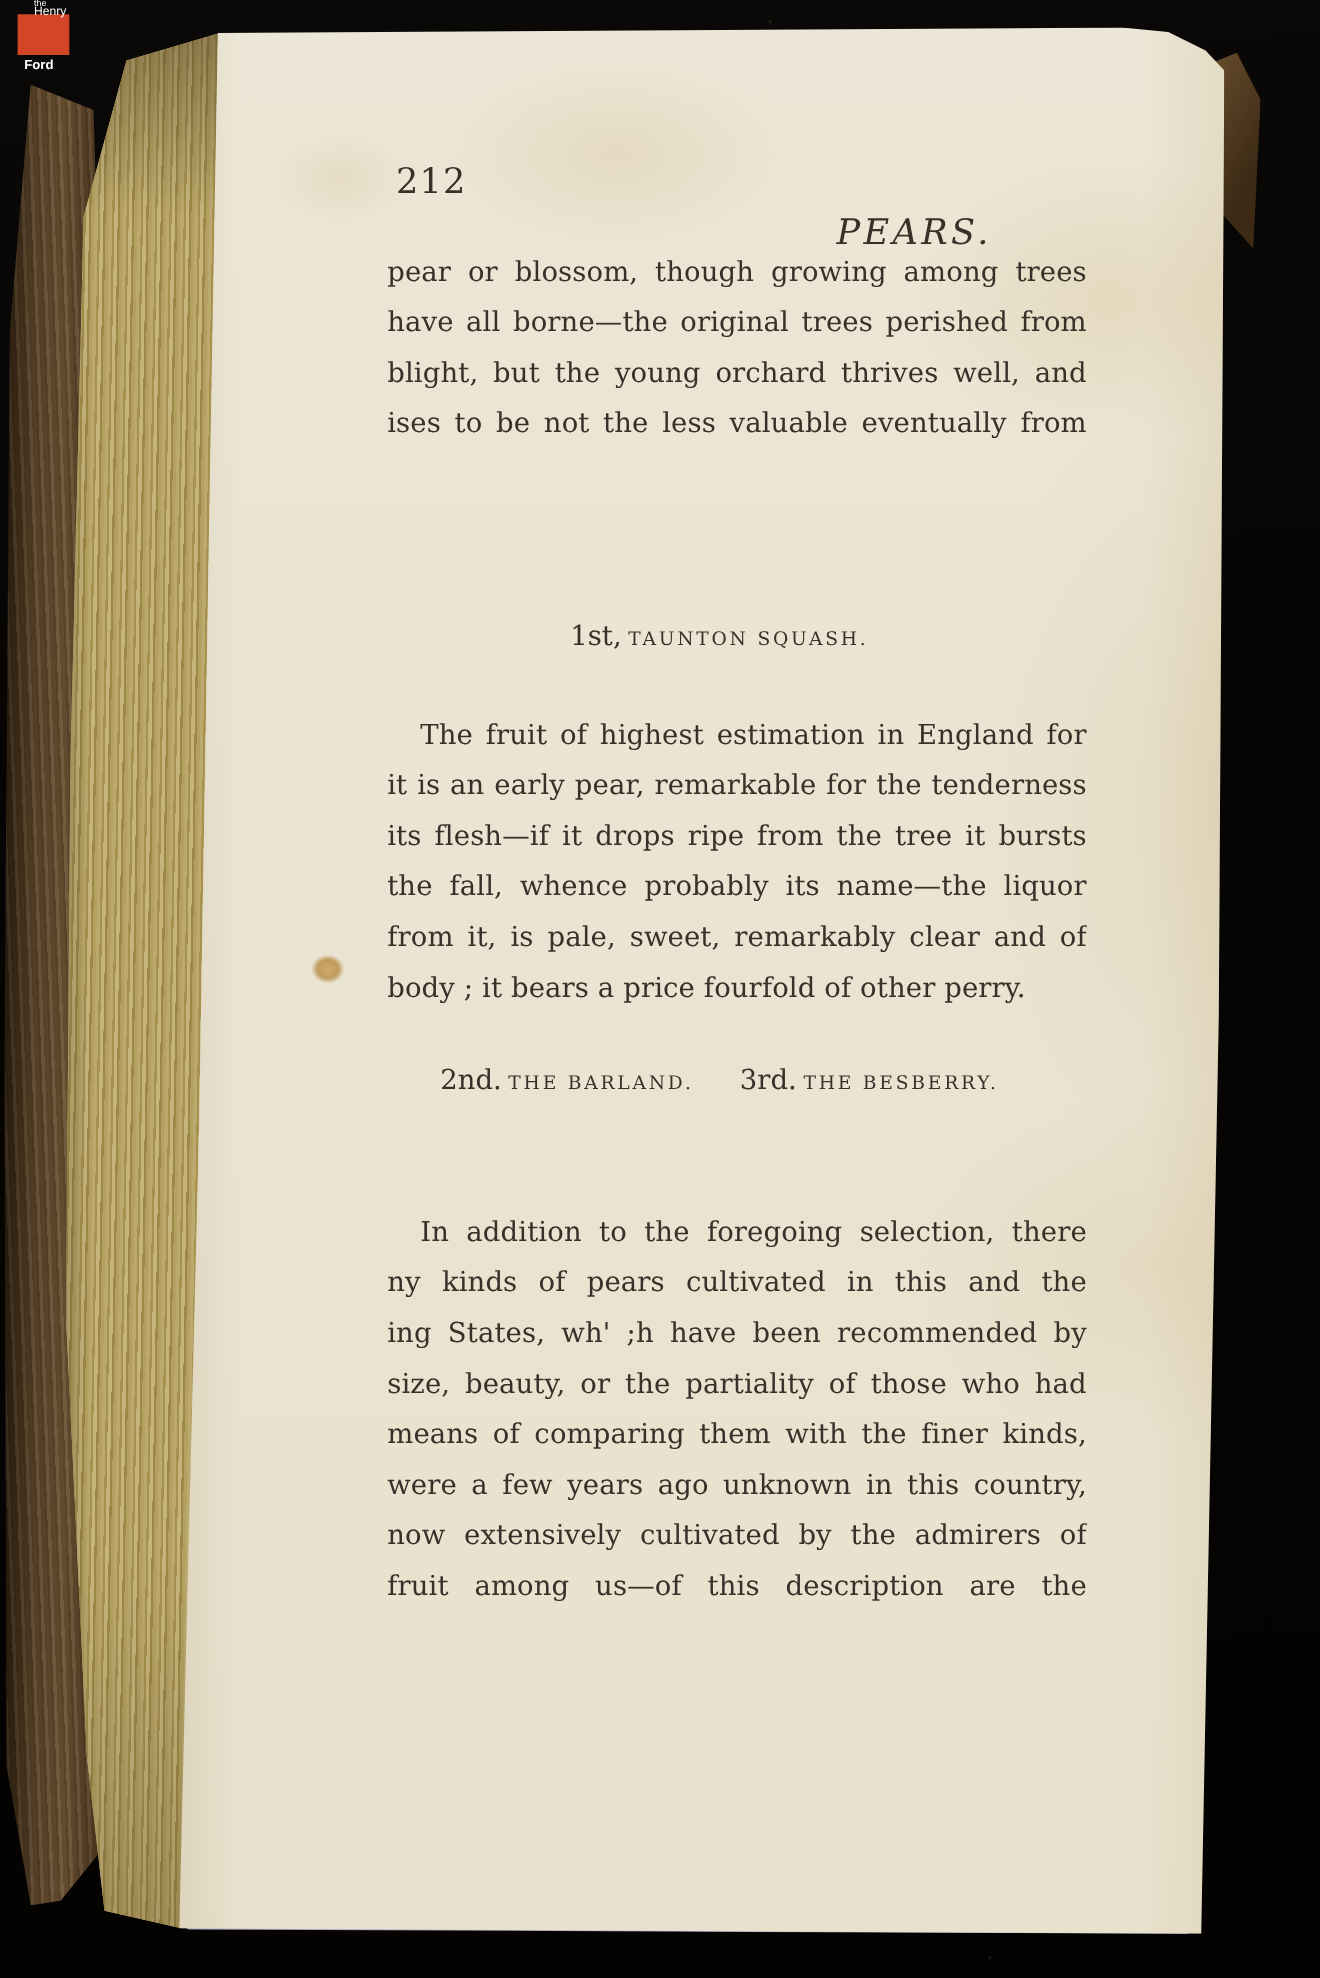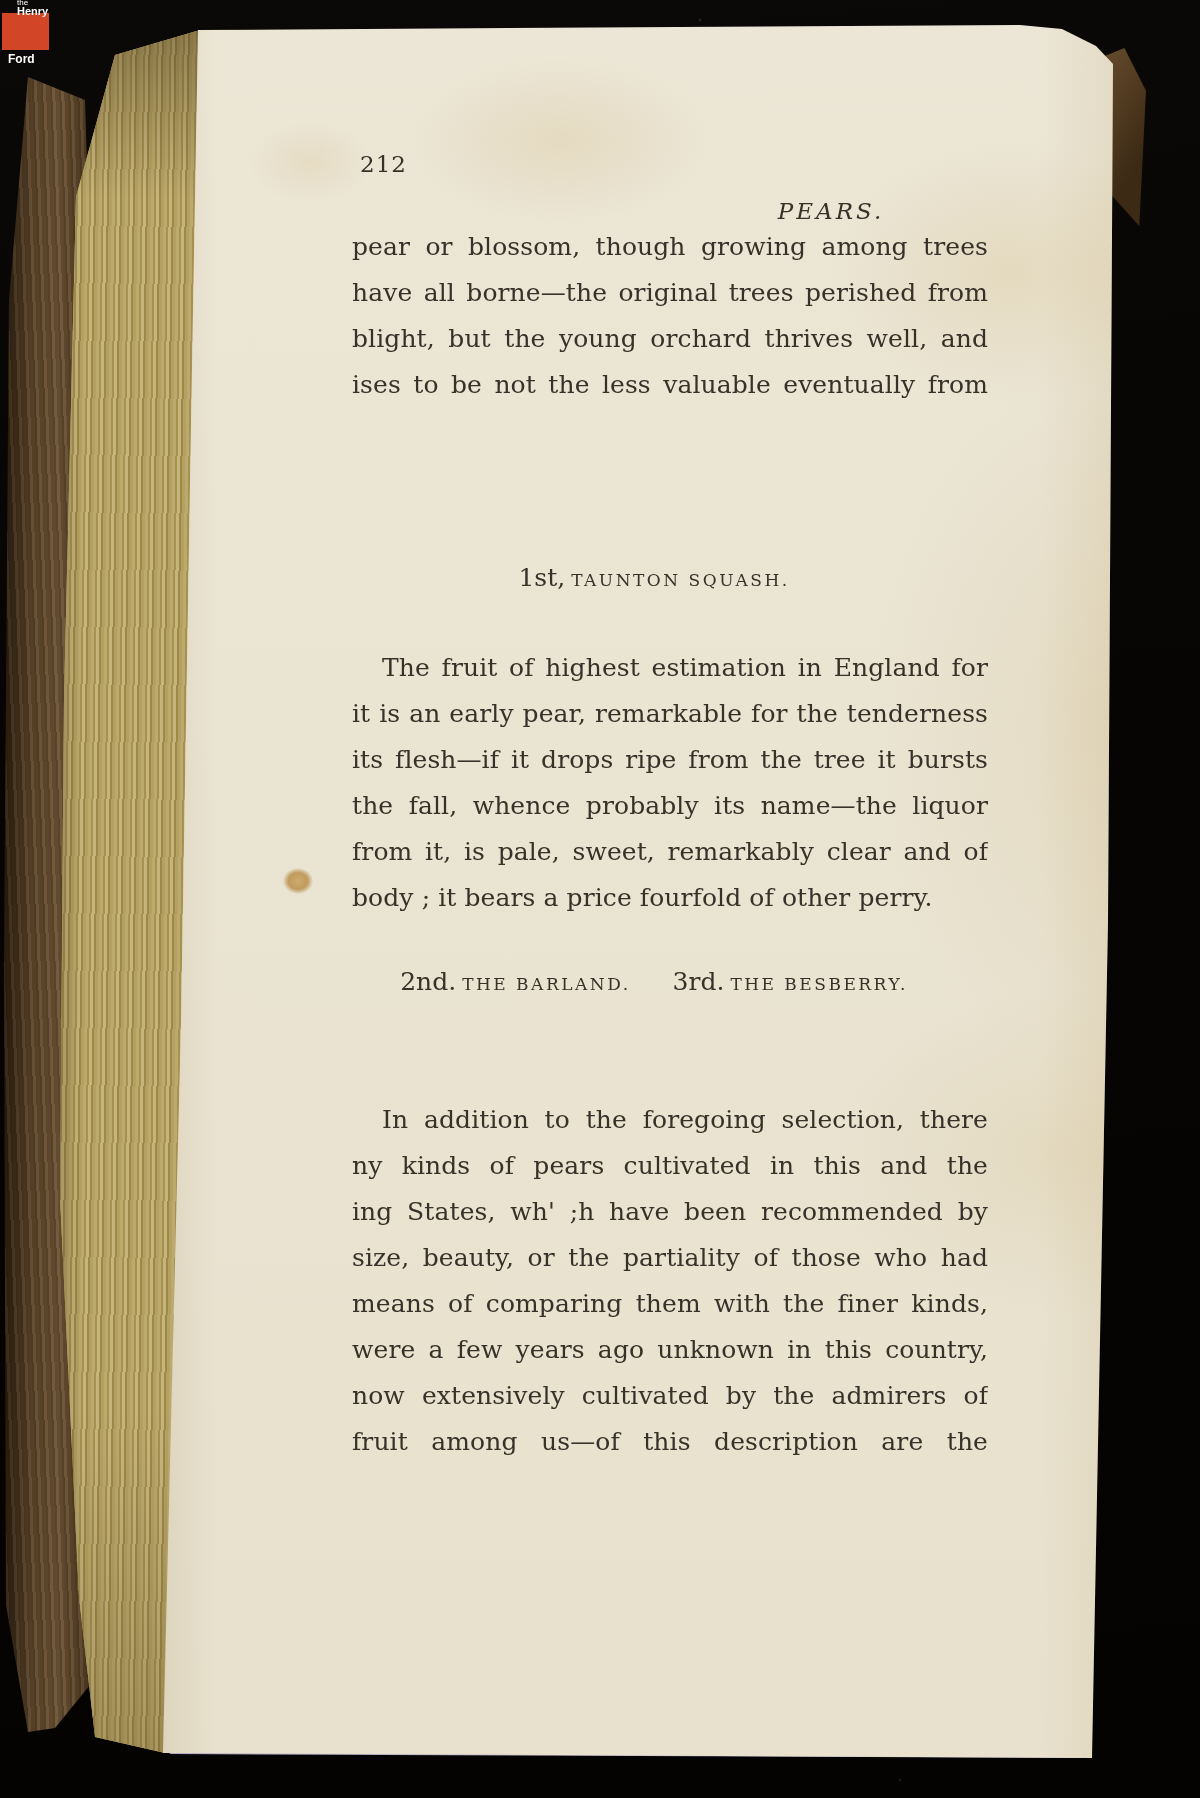--- a/index.html
+++ b/index.html
@@ -9,28 +9,28 @@
       radial-gradient(4px 4px at 352px 38px, rgba(130,118,92,.55), transparent 70%),
       radial-gradient(3px 3px at 300px 96px, rgba(110,100,80,.4), transparent 70%),
       radial-gradient(3px 3px at 700px 20px, rgba(110,100,80,.35), transparent 70%),
       radial-gradient(4px 4px at 180px 1530px, rgba(120,108,85,.35), transparent 70%),
       radial-gradient(3px 3px at 900px 1780px, rgba(120,108,85,.3), transparent 70%),
       linear-gradient(175deg,#0b0907 0%,#070504 40%,#040302 100%);
     font-family:"DejaVu Serif","Liberation Serif",serif;
   }
   
   .logo{
-    position:absolute;left:2px;top:13px;width:47px;height:37px;z-index:6;
+    position:absolute;left:16px;top:13px;width:47px;height:37px;z-index:6;
     background:#d24527;color:#fff;
     font-family:"Liberation Sans","DejaVu Sans",sans-serif;
     display:flex;flex-direction:column;justify-content:center;
     padding:2px 0 2px 6px;box-sizing:border-box;
   }
   .logo .l1{font-size:8px;line-height:7px;margin-left:9px;font-weight:400;}
-  .logo .l2{font-size:11px;line-height:11px;margin-left:9px;font-weight:700;}
+  .logo .l2{font-size:11px;line-height:11px;margin-left:9px;font-weight:400;}
   .logo .l3{font-size:12px;line-height:12px;font-weight:700;margin-top:36px;}
   
   .spine{
     position:absolute;left:0;top:60px;width:112px;height:1690px;z-index:1;
     background:
       repeating-linear-gradient(88deg, rgba(0,0,0,.18) 0 2px, rgba(255,255,255,.05) 2px 5px, rgba(0,0,0,.1) 5px 9px),
       linear-gradient(to right,#241709 0%,#5c452a 28%,#6d5334 52%,#4d3820 82%,#2e1f0e 100%);
     clip-path:polygon(28px 17px,85px 40px,100px 540px,97px 1140px,90px 1625px,55px 1668px,28px 1672px,6px 1545px,4px 900px,9px 240px);
   }
   .fore-edge{
@@ -64,21 +64,21 @@
       linear-gradient(#ece6d6,#e8e1cd);
     clip-path:polygon(38px 8px,860px 3px,902px 7px,936px 24px,953px 42px,948px 900px,932px 1736px,3px 1731px,11px 1400px,21px 1000px,31px 400px);
     color:#38312a;
   }
   .spot{
     position:absolute;left:123px;top:846px;width:30px;height:26px;border-radius:50%;
     background:radial-gradient(#c9a15c 0%,#b78e4a 45%, rgba(183,142,74,0) 72%);
     opacity:.85;
   }
   
-  .pg-header{position:absolute;left:192px;top:126px;width:636px;height:34px;font-size:23px;line-height:32px;text-align:right;}
+  .pg-header{position:absolute;left:192px;top:126px;width:636px;height:34px;font-size:32px;line-height:32px;text-align:right;}
   .pg-num{position:absolute;left:8px;top:0;letter-spacing:1px;}
   .run-title{position:absolute;left:479px;top:0;transform:translateX(-50%);font-style:italic;letter-spacing:3px;margin-top:47px;}
   .para{position:absolute;left:192px;width:636px;font-size:25px;line-height:46px;letter-spacing:.1px;}
   .p1{top:202px;} .p2{top:623px;} .p3{top:1075px;}
   .line{height:46px;overflow:hidden;white-space:nowrap;}
   .jl{white-space:normal;text-align:justify;text-align-last:justify;}
   .ind{padding-left:30px;box-sizing:border-box;}
   .heading{position:absolute;left:192px;width:636px;text-align:center;font-size:25px;line-height:40px;transform:translateX(-16px);white-space:nowrap;}
   .h1{top:536px;} .h2{top:940px;}
   .hnum{font-size:25px;}

